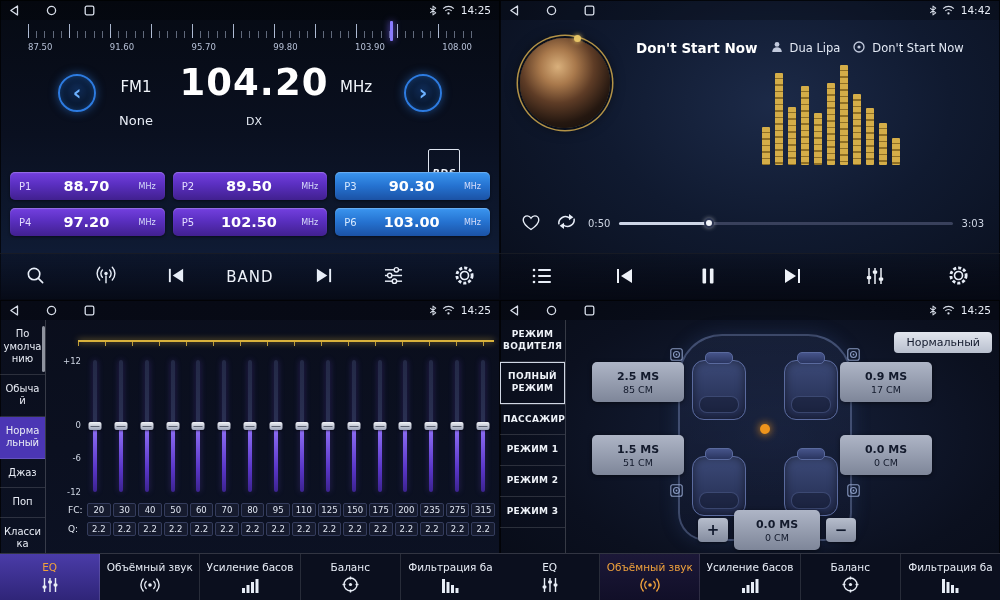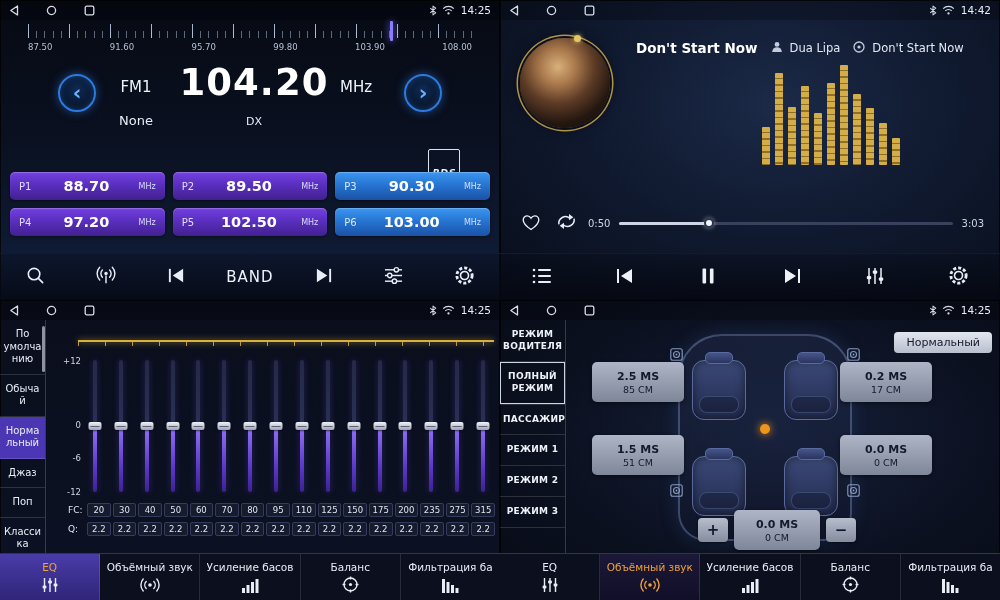--- a/index.html
+++ b/index.html
@@ -753,21 +753,21 @@
       <div class="seat seat-rl"></div>
       <div class="seat seat-rr"></div>
       <div class="listener-dot"></div>
     </div>
 
     <div class="delay-box db-fl">
       <span class="d-ms">2.5 MS</span>
       <span class="d-cm">85 CM</span>
     </div>
     <div class="delay-box db-fr">
-      <span class="d-ms">0.2 MS</span>
+      <span class="d-ms">0.9 MS</span>
       <span class="d-cm">17 CM</span>
     </div>
     <div class="delay-box db-rl">
       <span class="d-ms">1.5 MS</span>
       <span class="d-cm">51 CM</span>
     </div>
     <div class="delay-box db-rr">
       <span class="d-ms">0.0 MS</span>
       <span class="d-cm">0 CM</span>
     </div>

